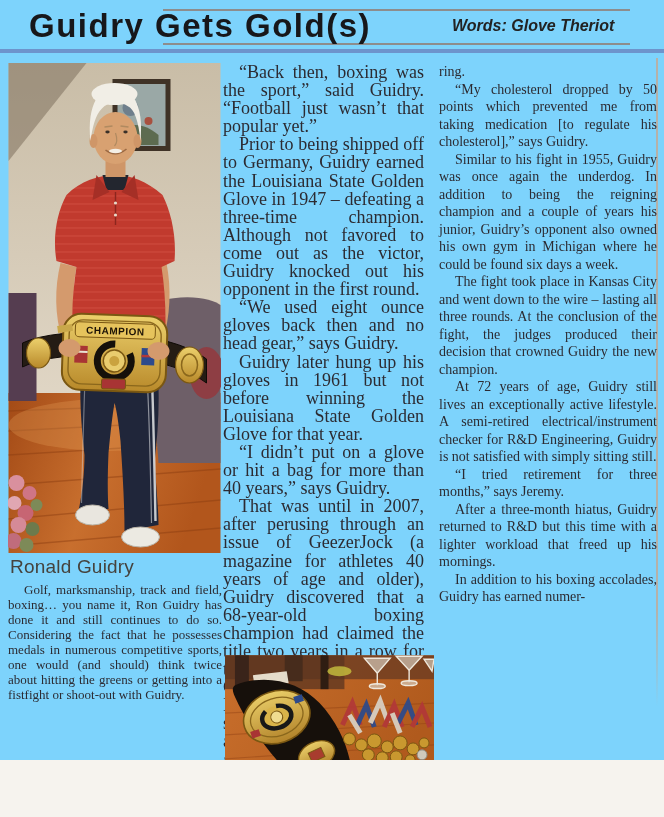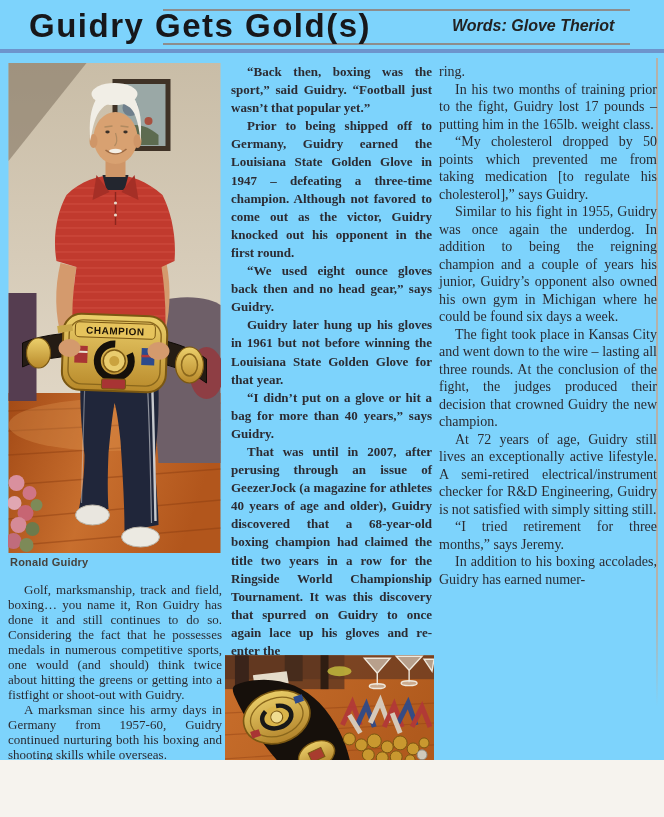--- a/index.html
+++ b/index.html
@@ -12,30 +12,30 @@
   .hline.top{top:9px;}
   .hline.bot{top:43px;}
   .title{position:absolute;left:29px;top:7px;font-family:"Liberation Sans",sans-serif;
          font-weight:bold;font-size:33px;letter-spacing:1.5px;color:#17171a;white-space:nowrap;}
   .byline{position:absolute;left:452px;top:17px;font-family:"Liberation Sans",sans-serif;
           font-weight:bold;font-style:italic;font-size:16px;color:#222;white-space:nowrap;}
   .bluebar{position:absolute;left:0;top:49px;width:664px;height:4px;background:#6d94cc;}
 
   
   .col p{margin:0;text-align:justify;text-indent:16px;color:#2c2b32;}
-  .col-mid{position:absolute;left:231px;top:63px;width:201px;font-size:13px;line-height:18.1px;font-weight:bold;}
+  .col-mid{position:absolute;left:223px;top:63px;width:201px;font-size:18px;line-height:18.1px;}
   .col-right{position:absolute;left:439px;top:63px;width:218px;font-size:14px;line-height:17.5px;}
   .col-left-text{position:absolute;left:8px;top:582px;width:214px;font-size:13px;line-height:15px;}
   .col p.no-indent{text-indent:0;}
 
   
   .photo{position:absolute;overflow:hidden;}
   .photo svg{display:block;}
   .cap-plain{position:absolute;left:10px;top:556px;font-family:"Liberation Sans",sans-serif;
-             font-size:11px;font-weight:700;color:#45433e;letter-spacing:.2px;}
+             font-size:19px;font-weight:400;color:#45433e;letter-spacing:.2px;}
   .cap-bar{position:absolute;left:225px;top:793px;width:209px;height:19px;background:#eae7e1;
            font-family:"Liberation Sans",sans-serif;font-size:12px;font-weight:bold;color:#56524b;
            line-height:19px;padding-left:2px;box-sizing:border-box;letter-spacing:.2px;}
 
   .vrule{position:absolute;left:656px;top:58px;width:2px;height:648px;
          background:linear-gradient(#b6b1a8 0%,#b6b1a8 85%,rgba(182,177,168,0) 100%);}
 </style>
 </head>
 <body>
 
@@ -193,21 +193,20 @@
 
       <ellipse cx="61" cy="285" rx="11" ry="9" fill="#d49a6d"></ellipse>
       <ellipse cx="150" cy="288" rx="11" ry="9" fill="#d49a6d"></ellipse>
       <rect x="49" y="262" width="15" height="7" fill="#c9a84a" transform="rotate(-8 56 265)"></rect>
     </svg>
   </div>
   <div class="cap-plain">Ronald Guidry</div>
 
   <div class="col col-left-text">
     <p>Golf, marksmanship, track and field, boxing… you name it, Ron Guidry has done it and still continues to do so. Considering the fact that he possesses medals in numerous competitive sports, one would (and should) think twice about hitting the greens or getting into a fistfight or shoot-out with Guidry.</p>
-    <p>A marksman since his army days in Germany from 1957-60, Guidry continued nurturing both his boxing and shooting skills while overseas.</p>
   </div>
 
   <div class="col col-mid">
     <p>“Back then, boxing was the sport,” said Guidry. “Football just wasn’t that popular yet.”</p>
     <p>Prior to being shipped off to Germany, Guidry earned the Louisiana State Golden Glove in 1947 – defeating a three-time champion. Although not favored to come out as the victor, Guidry knocked out his opponent in the first round.</p>
     <p>“We used eight ounce gloves back then and no head gear,” says Guidry.</p>
     <p>Guidry later hung up his gloves in 1961 but not before winning the Louisiana State Golden Glove for that year.</p>
     <p>“I didn’t put on a glove or hit a bag for more than 40 years,” says Guidry.</p>
     <p>That was until in 2007, after perusing through an issue of GeezerJock (a magazine for athletes 40 years of age and older), Guidry discovered that a 68-year-old boxing champion had claimed the title two years in a row for the Ringside World Championship Tournament. It was this discovery that spurred on Guidry to once again lace up his gloves and re-enter the</p>
   </div>
@@ -293,22 +292,22 @@
         <circle cx="172" cy="102" r="6"></circle>
           <circle cx="186" cy="105" r="5"></circle>
       </g>
       <circle cx="198" cy="100" r="5" fill="#cfcabe" stroke="#8f8a80" stroke-width="1"></circle>
     </svg>
   </div>
   <div class="cap-bar">Just some of Guidry's awards</div>
 
   <div class="col col-right">
     <p class="no-indent">ring.</p>
-    <p>In his two months of training prior to the fight, Guidry lost 17 pounds – putting him in the 165lb. weight class.</p>
     <p>“My cholesterol dropped by 50 points which prevented me from taking medication [to regulate his cholesterol],” says Guidry.</p>
     <p>Similar to his fight in 1955, Guidry was once again the underdog. In addition to being the reigning champion and a couple of years his junior, Guidry’s opponent also owned his own gym in Michigan where he could be found six days a week.</p>
     <p>The fight took place in Kansas City and went down to the wire – lasting all three rounds. At the conclusion of the fight, the judges produced their decision that crowned Guidry the new champion.</p>
     <p>At 72 years of age, Guidry still lives an exceptionally active lifestyle. A semi-retired electrical/instrument checker for R&amp;D Engineering, Guidry is not satisfied with simply sitting still.</p>
     <p>“I tried retirement for three months,” says Jeremy.</p>
+    <p>After a three-month hiatus, Guidry returned to R&amp;D but this time with a lighter workload that freed up his mornings.</p>
     <p>In addition to his boxing accolades, Guidry has earned numer-</p>
   </div>
 
 </div>
 
 </body></html>

